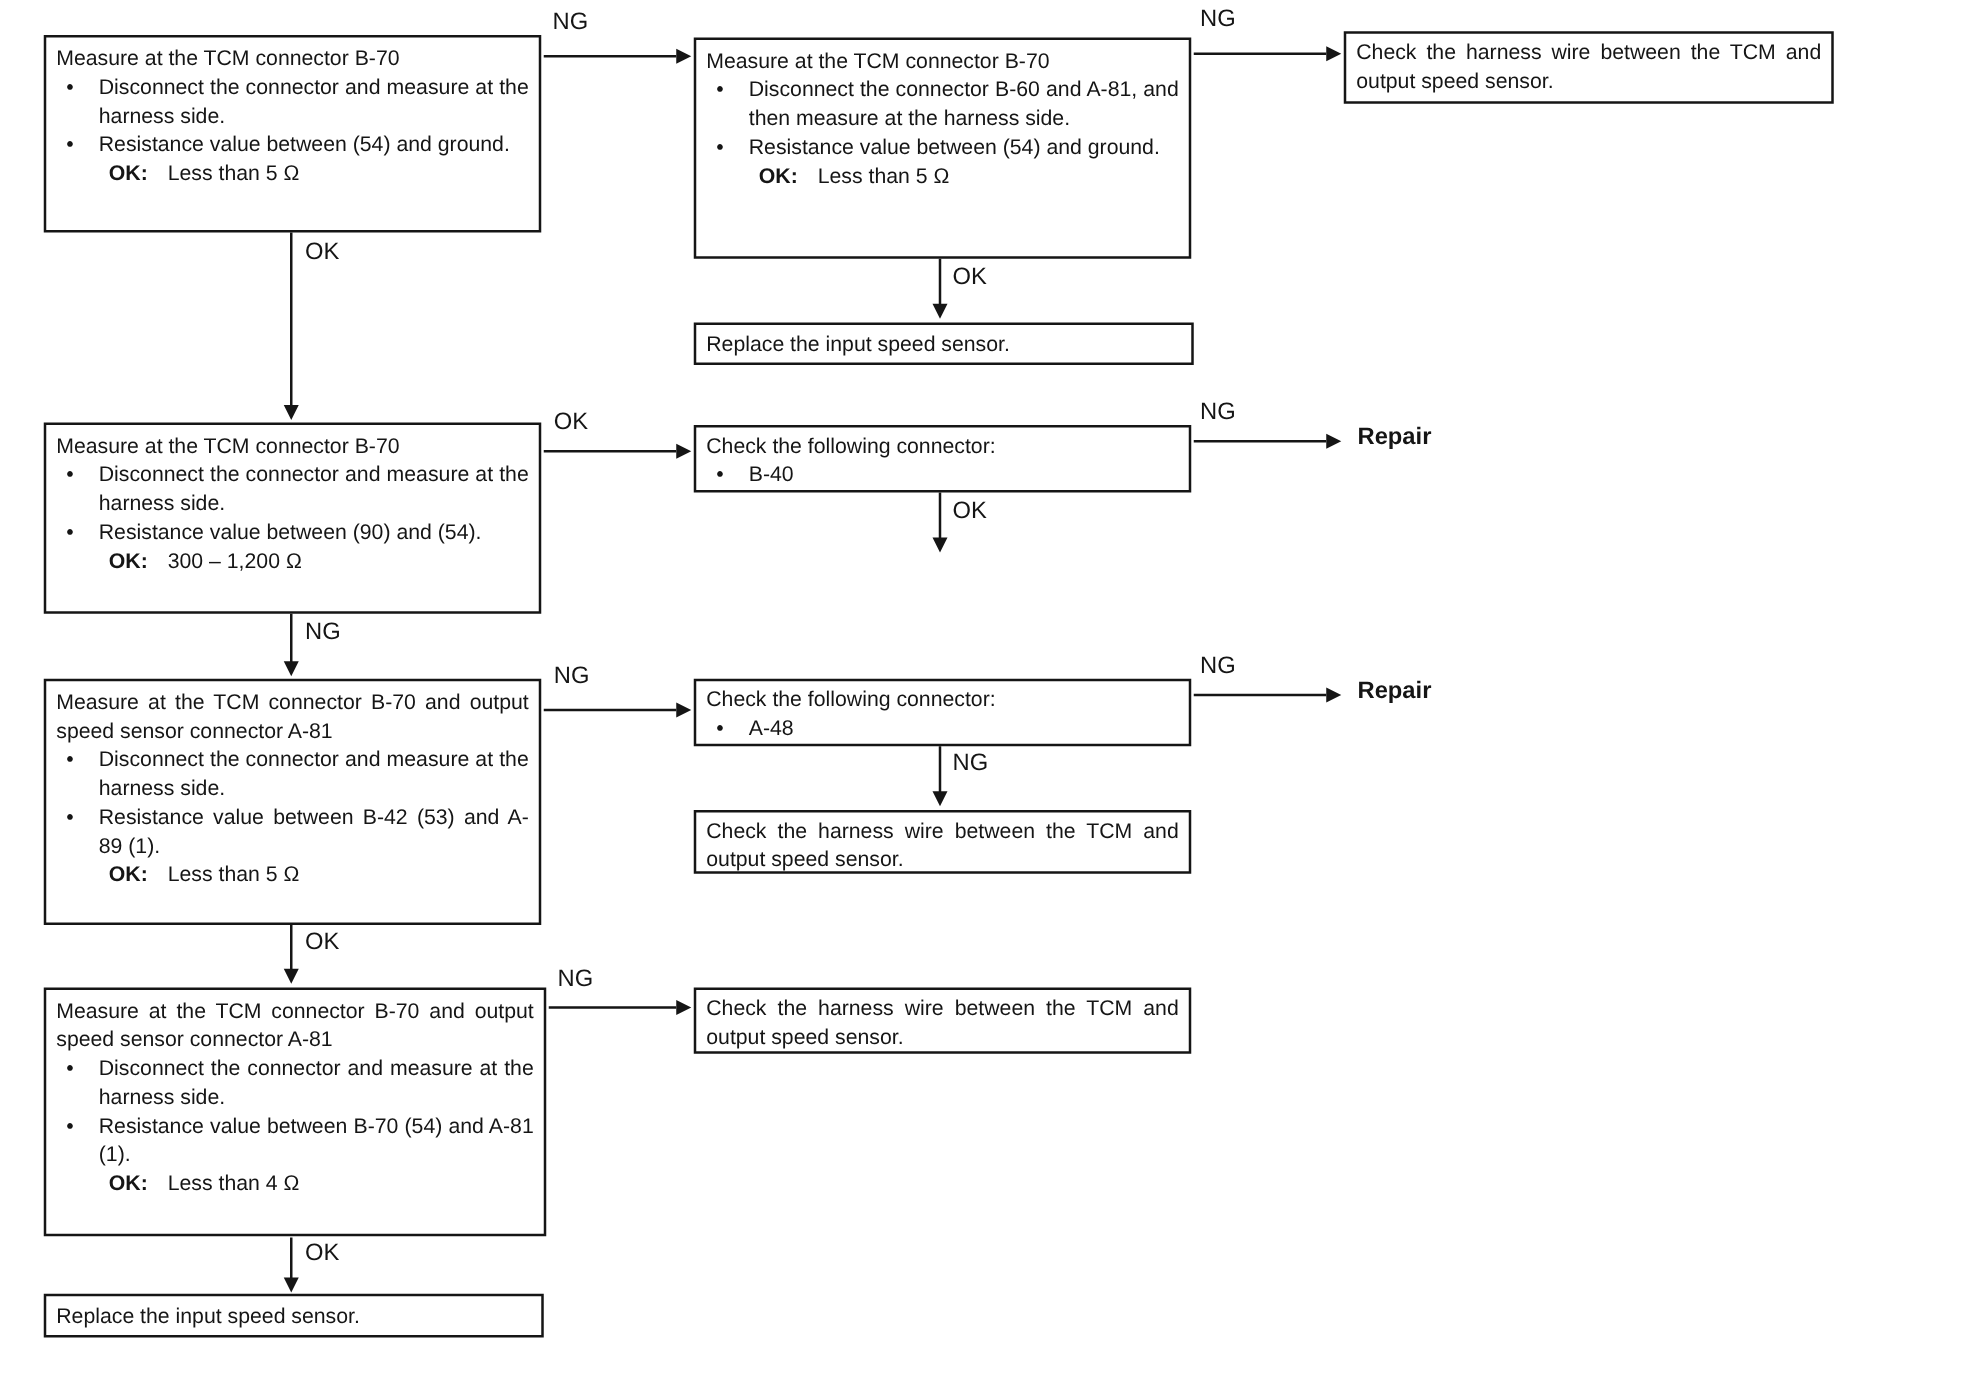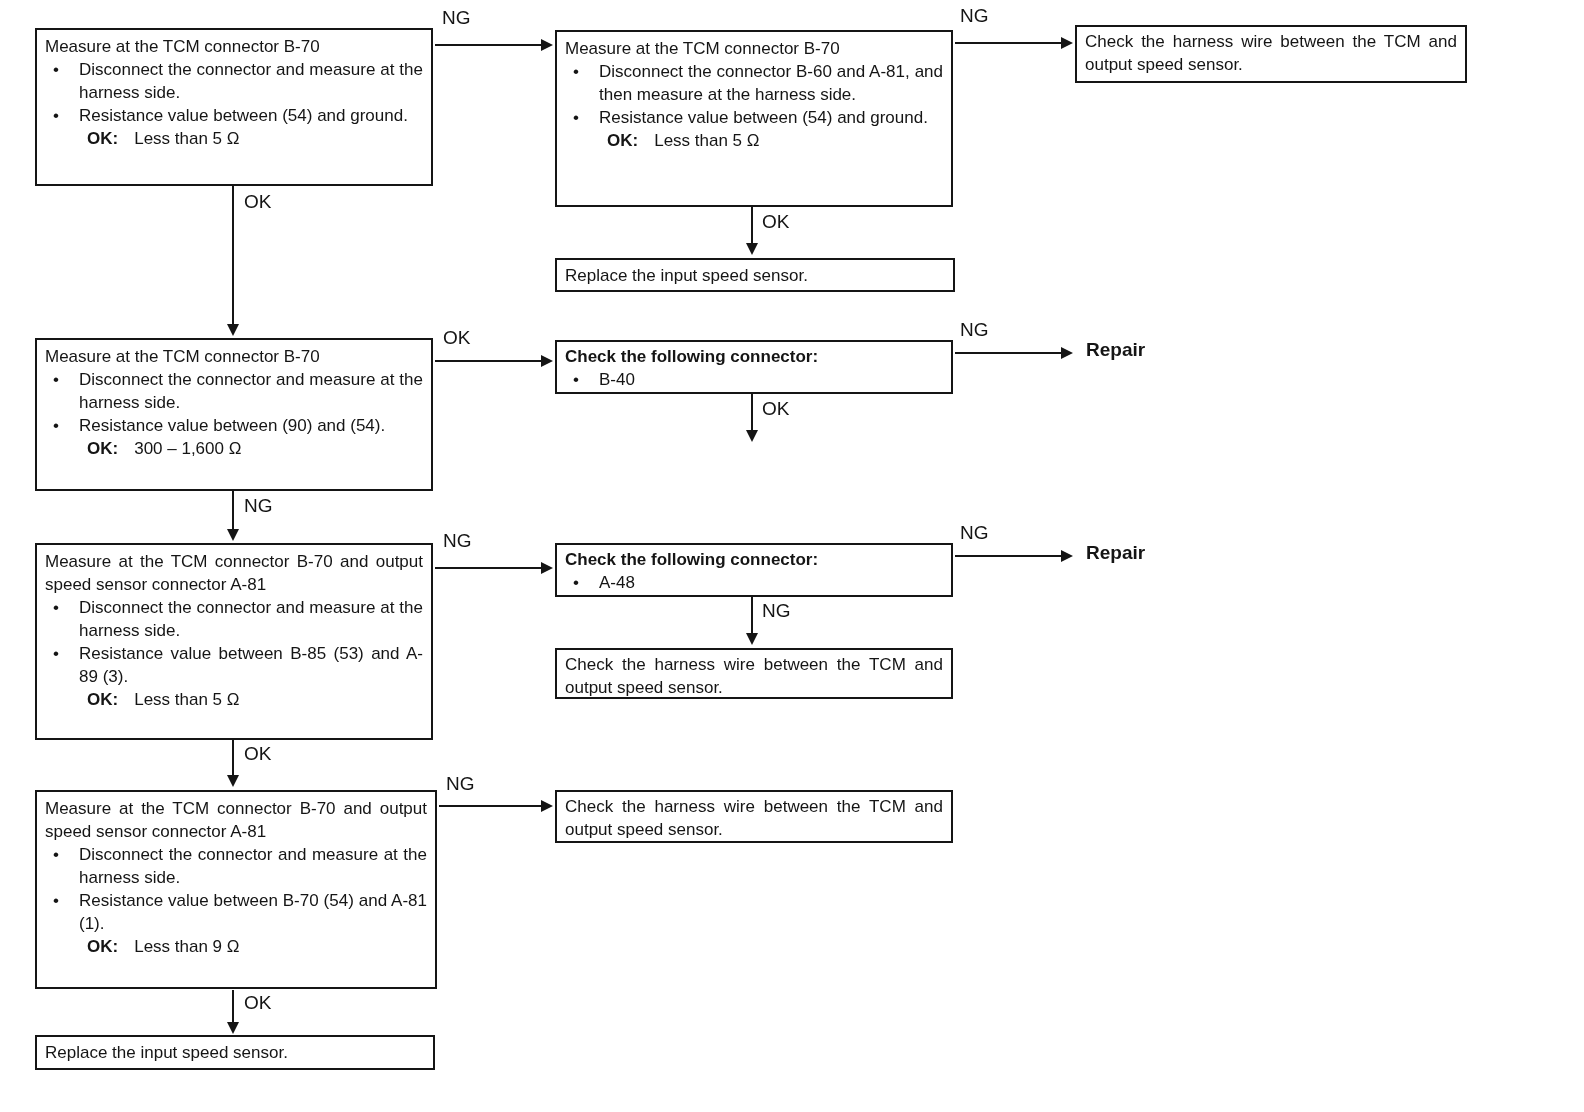--- a/index.html
+++ b/index.html
@@ -5,21 +5,21 @@
   html,body{margin:0;padding:0;background:#f4f4f2;}
   #page{
     position:relative;width:1584px;height:1112px;background:#ffffff;
     font-family:"Liberation Sans", sans-serif;color:#151515;overflow:hidden;
   }
   .box{
     position:absolute;border:2px solid #151515;background:#ffffff;
     font-size:17px;line-height:23px;padding:5px 8px 4px 8px;box-sizing:border-box;
   }
   .title{text-align:justify;}
-  .btitle{font-weight:bold;}
+  .btitle{font-weight:normal;}
   .bullet-row{display:flex;}
   .glyph{flex:none;width:34px;padding-left:8px;box-sizing:border-box;}
   .btext{flex:1;text-align:justify;}
   .ok-row{padding-left:42px;}
   .okp{font-weight:bold;margin-right:16px;}
   .simple-text{line-height:23px;text-align:justify;}
   .vline{position:absolute;width:2px;background:#151515;}
   .hline{position:absolute;height:2px;background:#151515;}
   .ah-down{position:absolute;width:0;height:0;border-left:6px solid transparent;
     border-right:6px solid transparent;border-top:12px solid #151515;}
@@ -52,51 +52,51 @@
     <div class="title">Measure at the TCM connector B-70</div>
     <div class="bullet-row">
       <span class="glyph">•</span>
       <div class="btext">Disconnect the connector and measure at the harness side.</div>
     </div>
     <div class="bullet-row">
       <span class="glyph">•</span>
       <div class="btext">Resistance value between (90) and (54).</div>
     </div>
     <div class="ok-row">
-      <span class="okp">OK:</span><span>300 – 1,600 Ω</span>
+      <span class="okp">OK:</span><span>300 – 1,200 Ω</span>
     </div>
   </div>
 
   <div class="box" style="left:35px;top:543px;width:398px;height:197px">
     <div class="title">Measure at the TCM connector B-70 and output speed sensor connector A-81</div>
     <div class="bullet-row">
       <span class="glyph">•</span>
       <div class="btext">Disconnect the connector and measure at the harness side.</div>
     </div>
     <div class="bullet-row">
       <span class="glyph">•</span>
-      <div class="btext">Resistance value between B-85 (53) and A-89 (3).</div>
+      <div class="btext">Resistance value between B-42 (53) and A-89 (1).</div>
     </div>
     <div class="ok-row">
       <span class="okp">OK:</span><span>Less than 5 Ω</span>
     </div>
   </div>
 
   <div class="box" style="left:35px;top:790px;width:402px;height:199px">
     <div class="title">Measure at the TCM connector B-70 and output speed sensor connector A-81</div>
     <div class="bullet-row">
       <span class="glyph">•</span>
       <div class="btext">Disconnect the connector and measure at the harness side.</div>
     </div>
     <div class="bullet-row">
       <span class="glyph">•</span>
       <div class="btext">Resistance value between B-70 (54) and A-81 (1).</div>
     </div>
     <div class="ok-row">
-      <span class="okp">OK:</span><span>Less than 9 Ω</span>
+      <span class="okp">OK:</span><span>Less than 4 Ω</span>
     </div>
   </div>
 
   <div class="box" style="left:35px;top:1035px;width:400px;height:35px;padding-top:4px">
     <div class="simple-text">Replace the input speed sensor.</div>
   </div>
 
   <div class="box" style="left:555px;top:30px;width:398px;height:177px">
     <div class="title">Measure at the TCM connector B-70</div>
     <div class="bullet-row">

